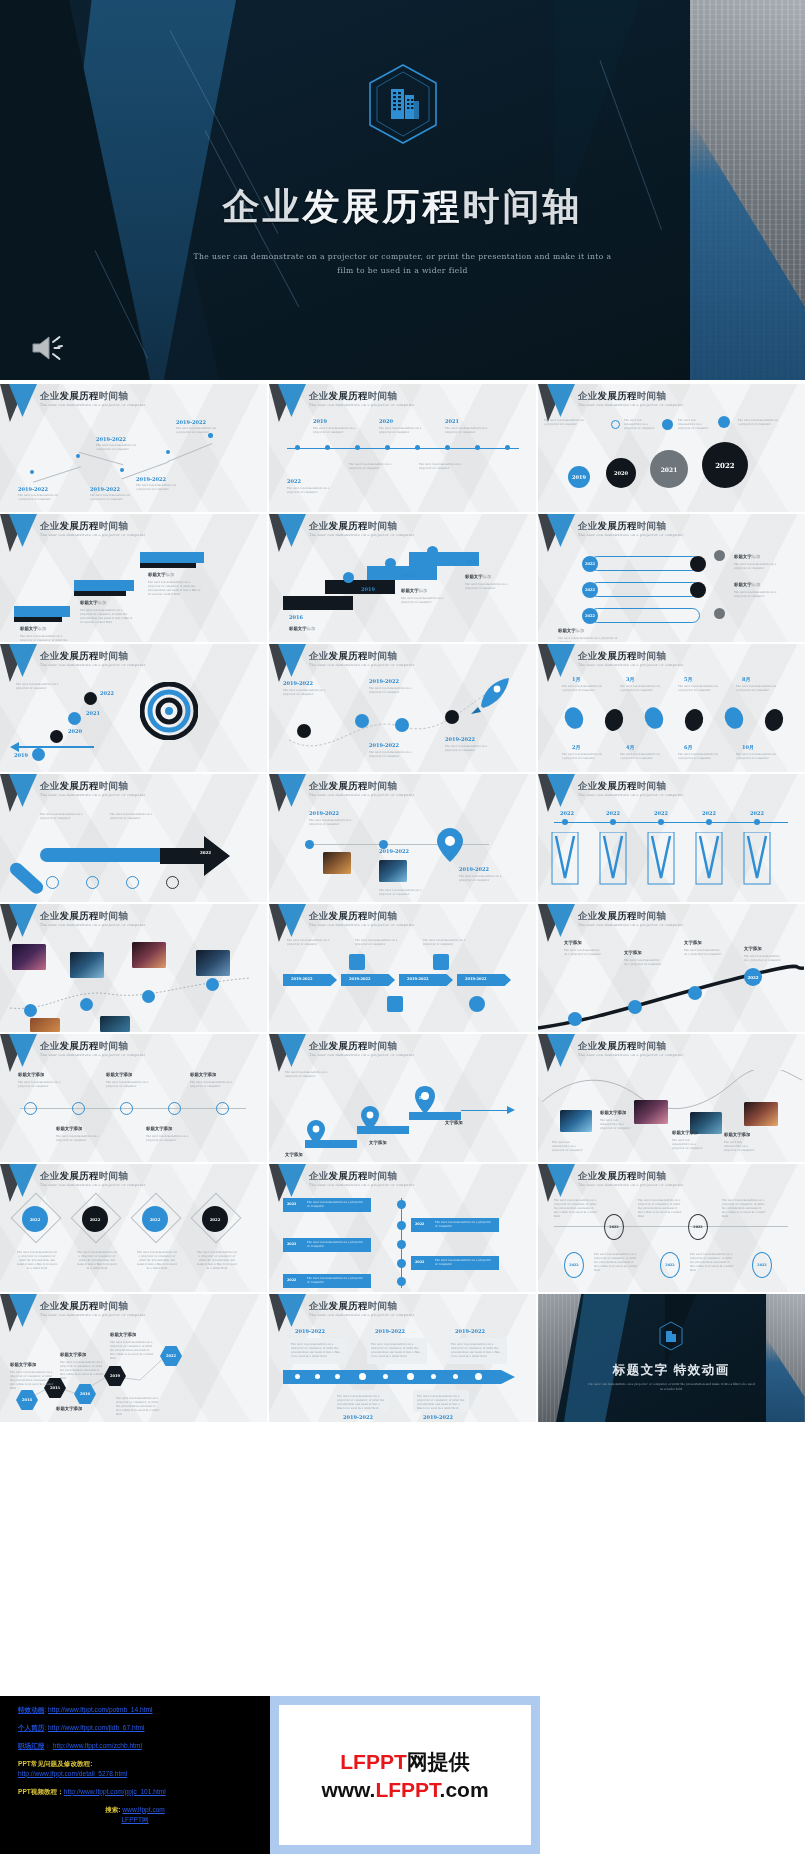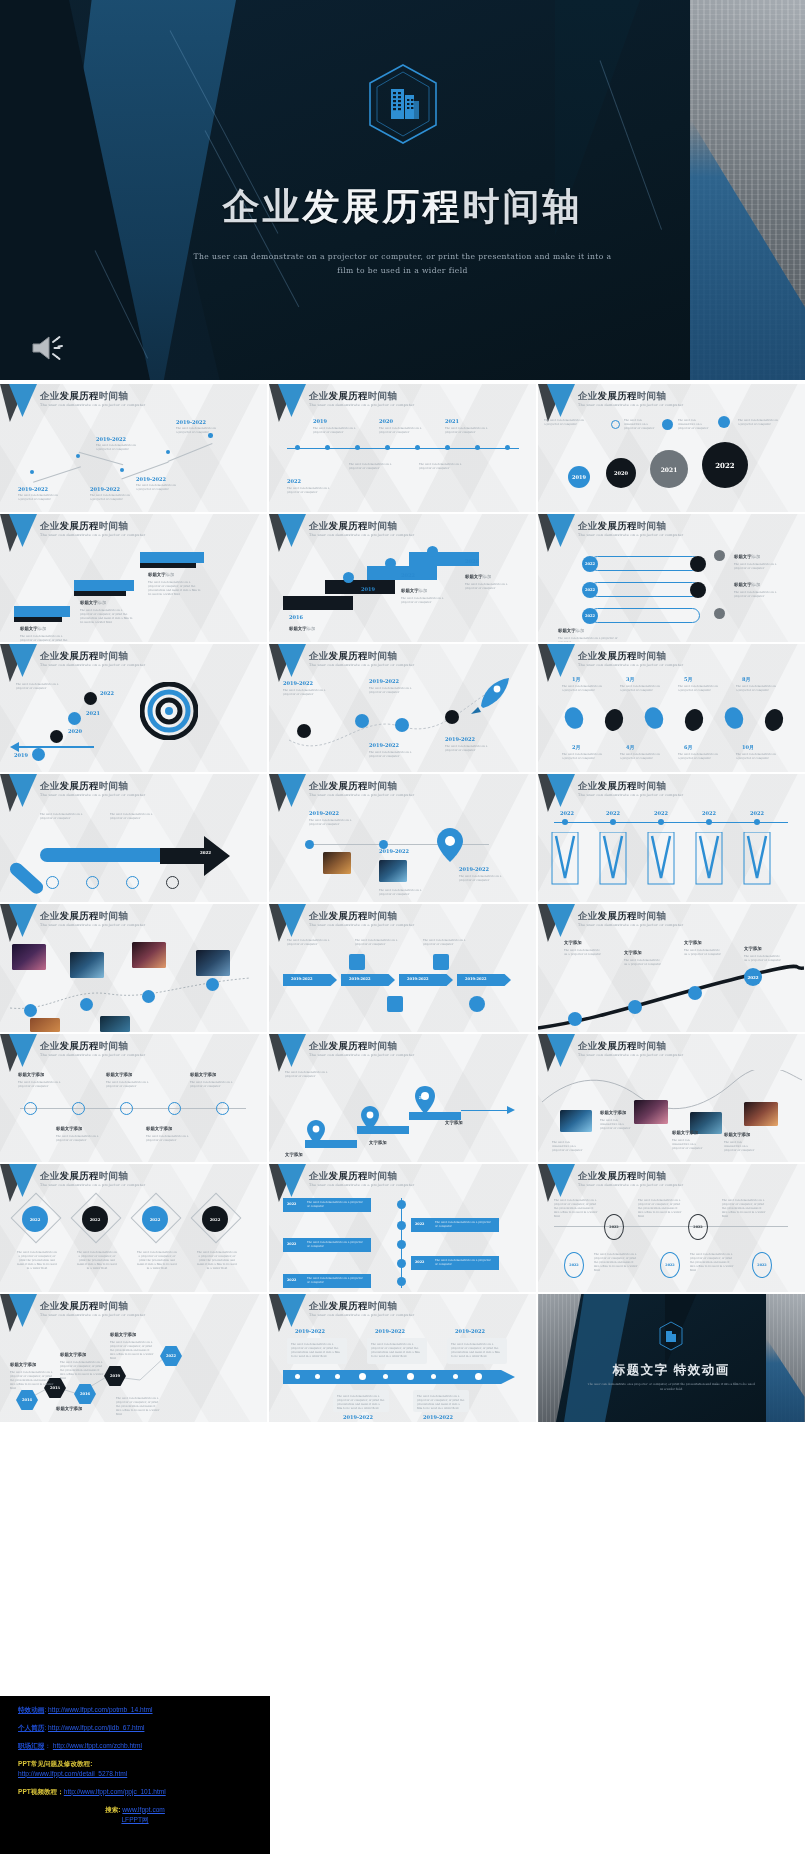--- a/index.html
+++ b/index.html
@@ -954,15 +954,25 @@
     <div class="lnk-row">
       <span class="lk-label-y">PPT视频教程：</span><span class="lk-url">http://www.lfppt.com/ppjc_101.html</span>
     </div>
     <div class="lnk-center">
       <span class="lk-label-y">搜索:</span>
       <span class="lk-url">www.lfppt.com</span><br>
       <span class="lk-url">LFPPT网</span>
     </div>
   </div>
 
+  <div class="brand-panel">
+    <div class="brand-inner">
+      <div class="brand-l1">
+        <span class="red">LFPPT</span><span class="blk">网提供</span>
+      </div>
+      <div class="brand-l2">
+        <span class="blk">www.</span><span class="red">LFPPT</span><span class="blk">.com</span>
+      </div>
+    </div>
+  </div>
 
   <div class="white-panel"></div>
 </div>
 
 </body></html>

